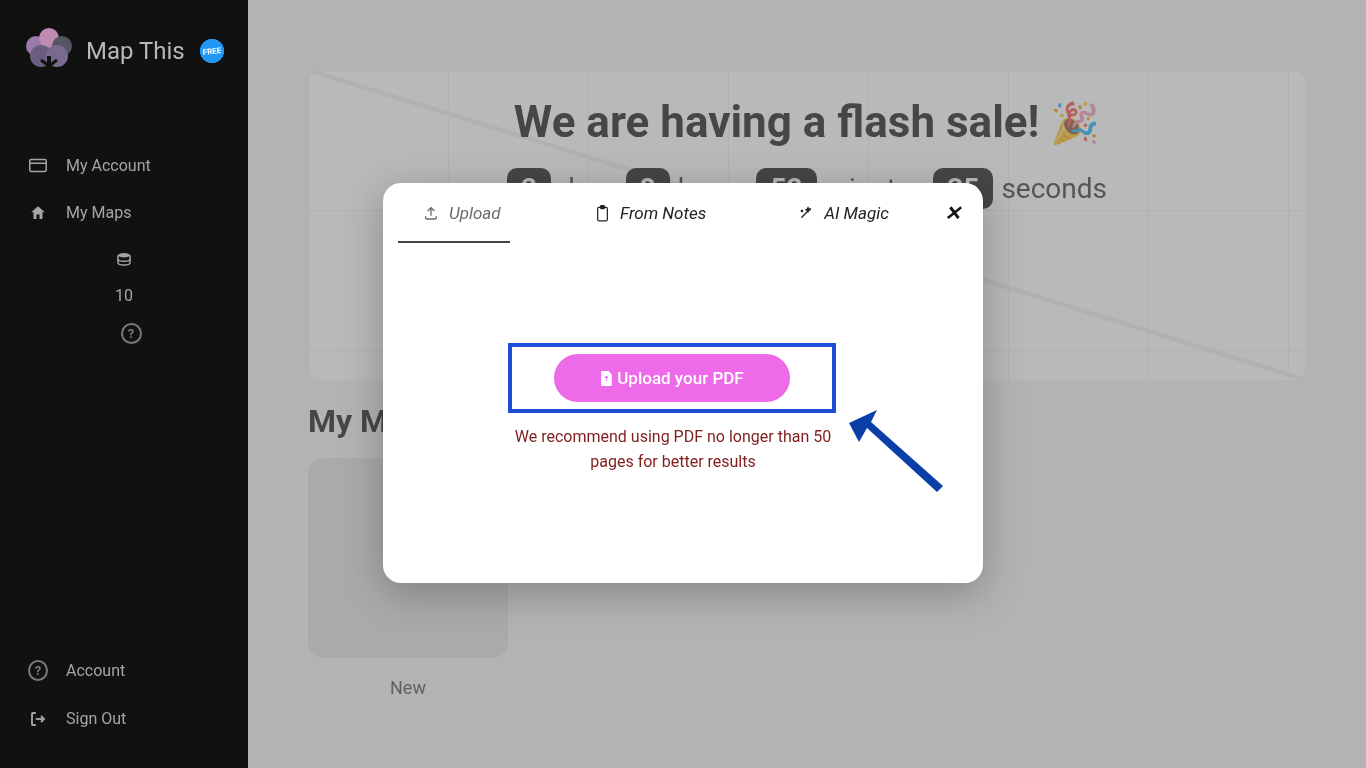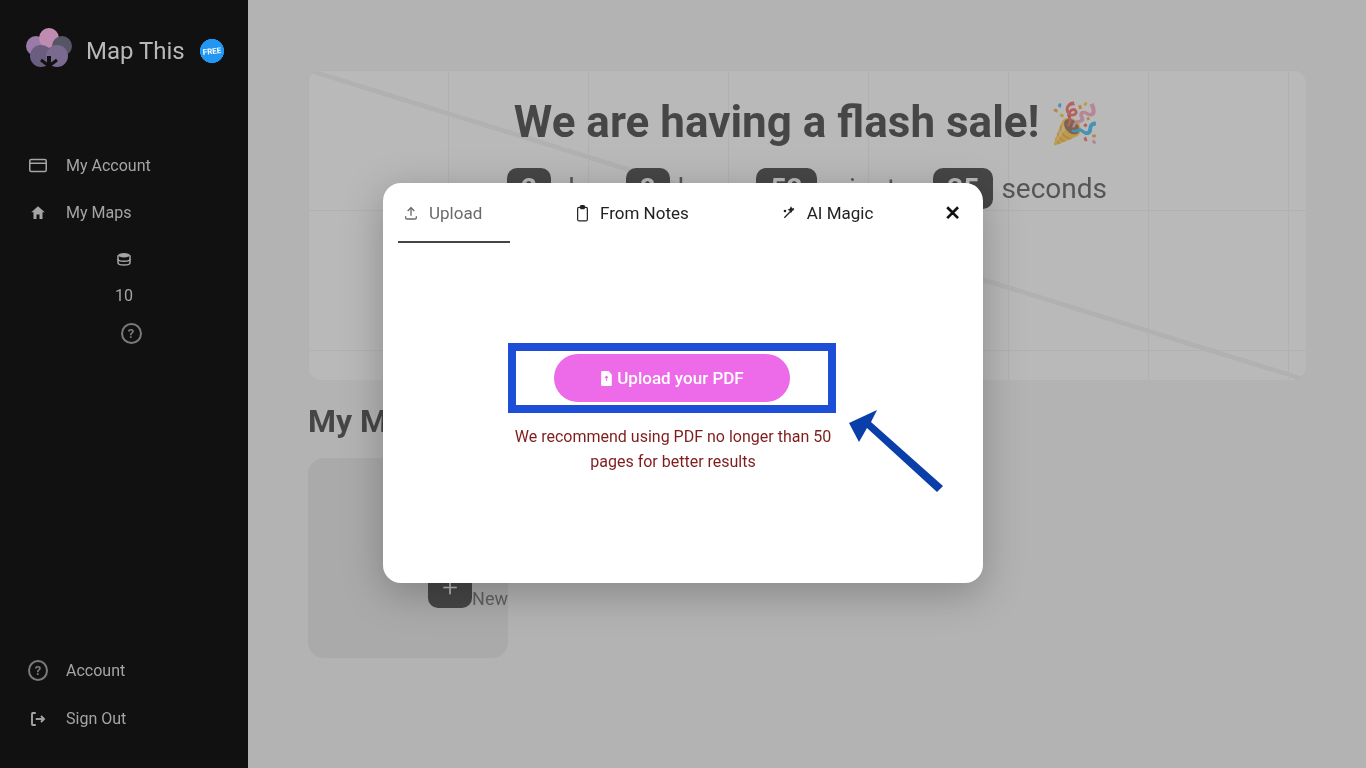--- a/index.html
+++ b/index.html
@@ -30,40 +30,40 @@
       linear-gradient(to top right,transparent 49.6%,#eee 49.6%,#eee 50.4%,transparent 50.4%);
     background-size:140px 140px,140px 140px,100% 100%;
   }
   .flash-title{position:absolute;top:26px;left:0;right:0;text-align:center;font-size:44px;font-weight:700;color:#000;}
   .party{font-size:40px;}
   .countdown{position:absolute;top:98px;left:0;right:0;display:flex;justify-content:center;align-items:center;gap:8px;font-size:28px;color:#222;}
   .cd-box{background:#000;color:#fff;border-radius:10px;padding:4px 14px;font-weight:700;font-size:28px;}
   .cd-label{font-size:28px;margin-right:0;}
   .sub-line{position:absolute;top:190px;left:0;right:0;text-align:center;font-size:26px;color:#5a5a5a;}
   .section-title{position:absolute;left:60px;top:402px;font-size:32px;font-weight:700;color:#000;}
-  .tile-new{position:absolute;left:60px;top:458px;width:200px;height:200px;background:#ddd;border-radius:16px;display:flex;flex-direction:row;align-items:center;justify-content:flex-end;color:#333;}
+  .tile-new{position:absolute;left:60px;top:458px;width:200px;height:200px;background:#ddd;border-radius:16px;display:flex;flex-direction:column;align-items:center;justify-content:space-between;color:#333;}
   .tile-new .plus{width:44px;height:44px;background:#000;border-radius:10px;color:#fff;display:flex;align-items:center;justify-content:center;font-size:26px;margin-bottom:24px;position:relative; top:40px;}
   .tile-new .lbl{font-size:18px;color:#3a3a3a; position:relative; top:40px;}
 
   
   .scrim{position:absolute;inset:0;left:248px;background:rgba(128,128,128,0.55);}
 
   
   .modal{position:absolute;left:383px;top:183px;width:600px;height:400px;background:#fff;border-radius:18px;box-shadow:0 10px 40px rgba(0,0,0,0.25);z-index:5;}
-  .tabs{display:flex;align-items:center;height:60px;padding:0 8px;position:relative;}
+  .tabs{display:flex;align-items:center;height:60px;padding:0 28px;position:relative;font-style:italic;}
   .tab{display:flex;align-items:center;gap:10px;color:#222;font-size:17px;cursor:pointer;padding:0 6px;}
   .tab.active{color:#6a6a6a;}
   .tab .ticon{font-size:16px;}
   .tab-upload{margin-left:6px;width:110px;}
   .tab-notes{margin-left:62px;}
   .tab-ai{margin-left:80px;}
   .underline{position:absolute;left:15px;bottom:0;width:112px;height:2px;background:#444;}
   .close-x{position:absolute;right:22px;top:18px;font-size:20px;color:#111;cursor:pointer;font-weight:bold;}
 
-  .upload-area{position:absolute;left:125px;top:160px;width:328px;height:70px;border:8px solid #1d4ed8;display:flex;align-items:center;justify-content:center;}
+  .upload-area{position:absolute;left:125px;top:160px;width:328px;height:70px;border:4px solid #1d4ed8;display:flex;align-items:center;justify-content:center;}
   .upload-btn{background:#ed6ae8;border:none;color:#fff;font-size:17px;font-weight:500;padding:14px 46px;border-radius:999px;cursor:pointer;display:flex;align-items:center;gap:4px;}
   .recommend{position:absolute;left:110px;top:242px;width:360px;text-align:center;font-size:16px;color:#7f1d1d;line-height:1.55;}
 
   .arrow-annot{position:absolute;left:849px;top:398px;z-index:6;pointer-events:none;}
 
   
   svg{display:block;}
 </style>
 </head>
 <body>

